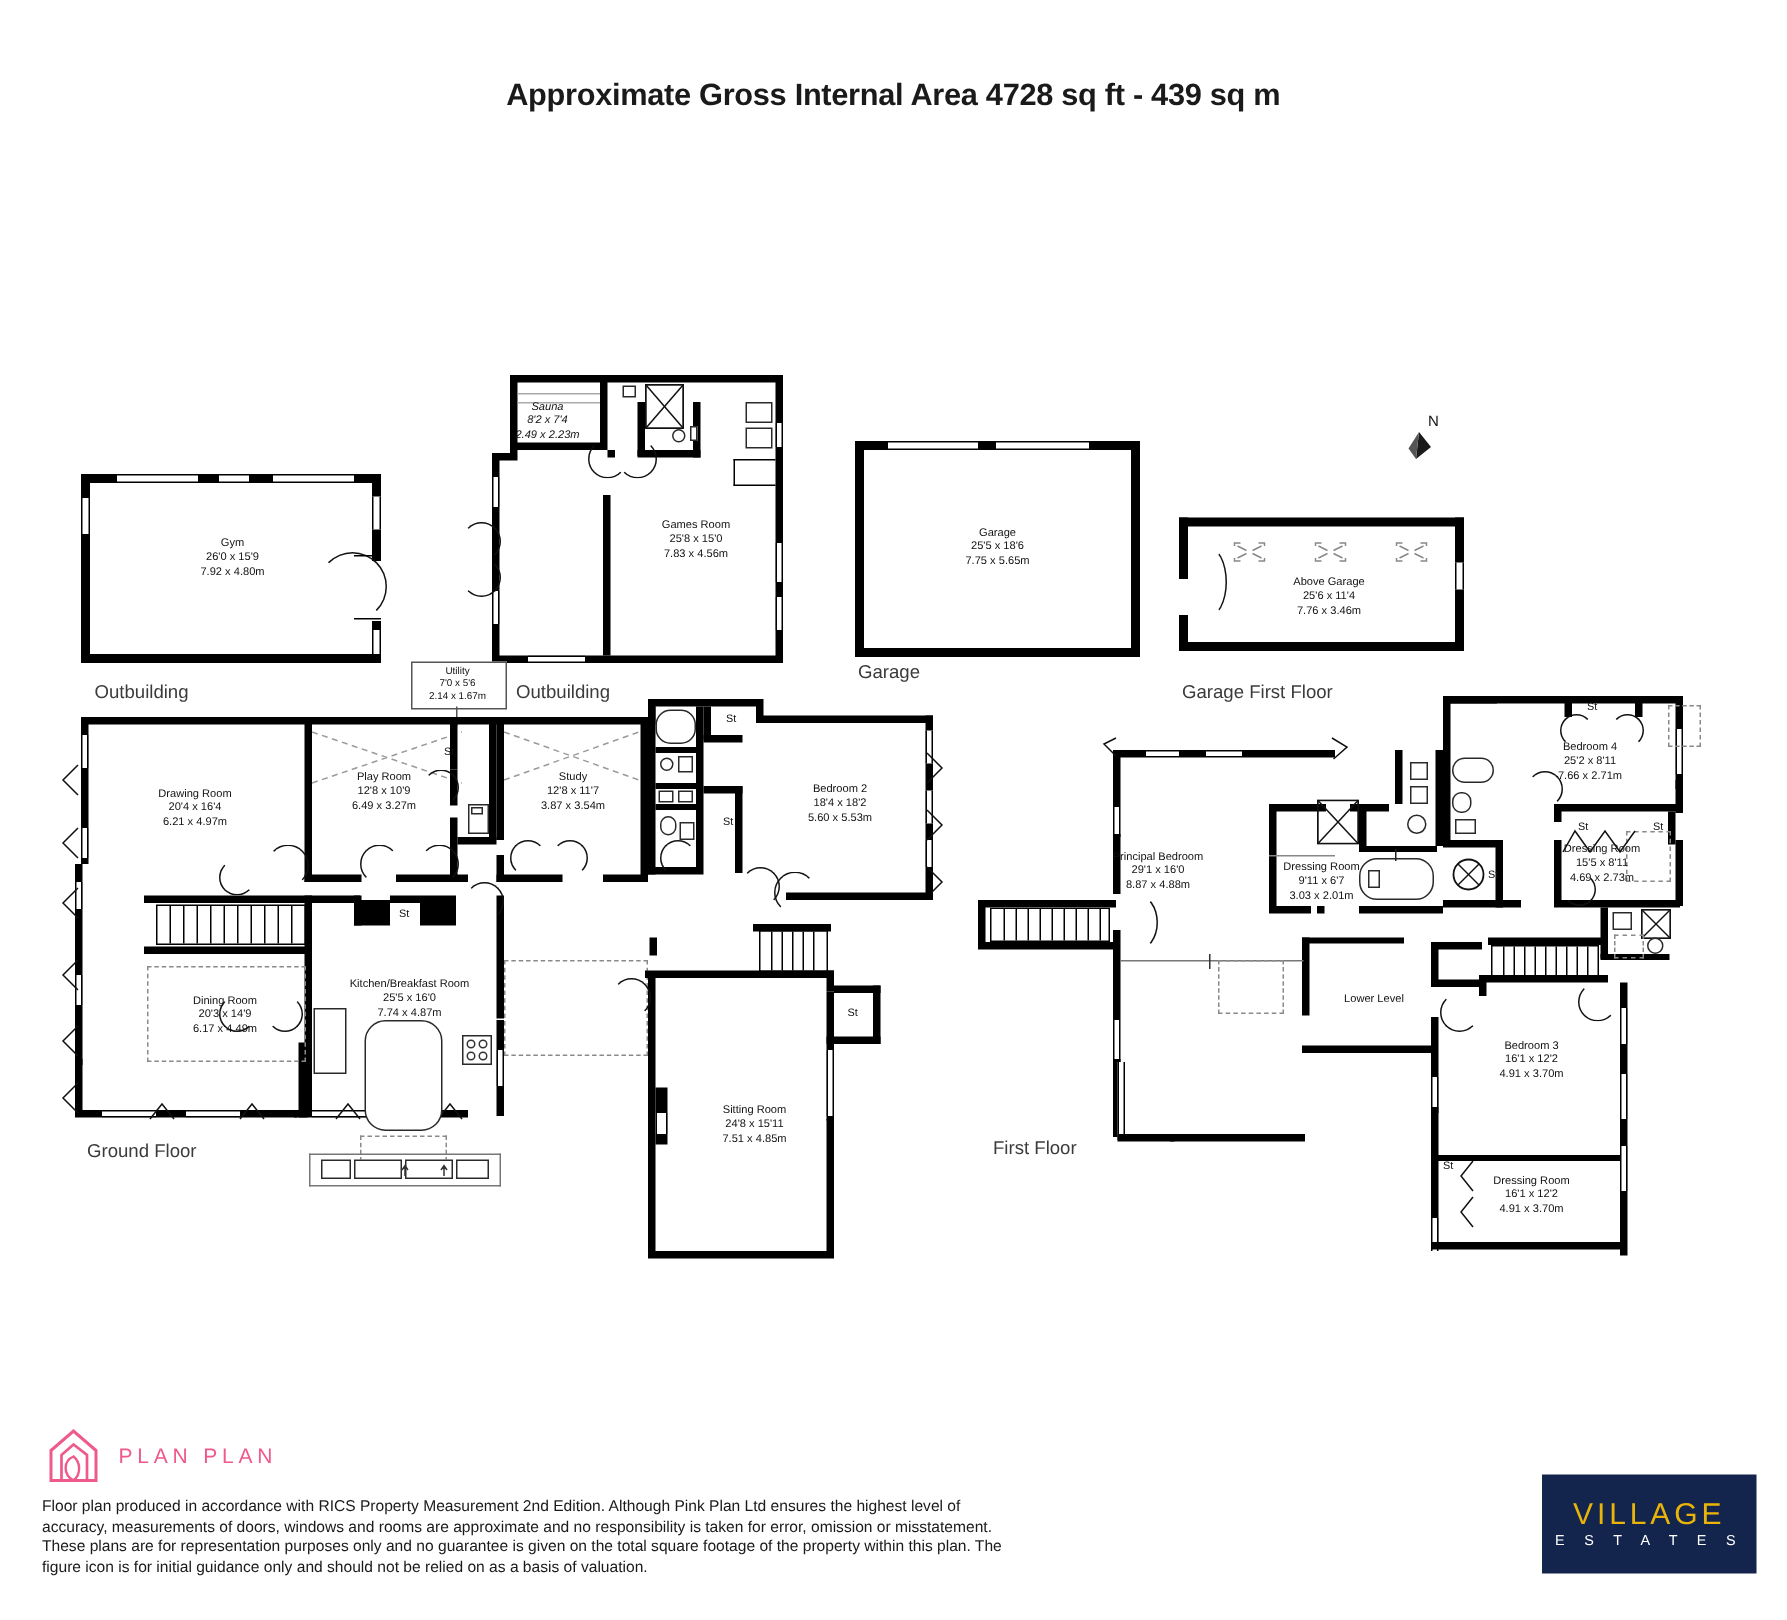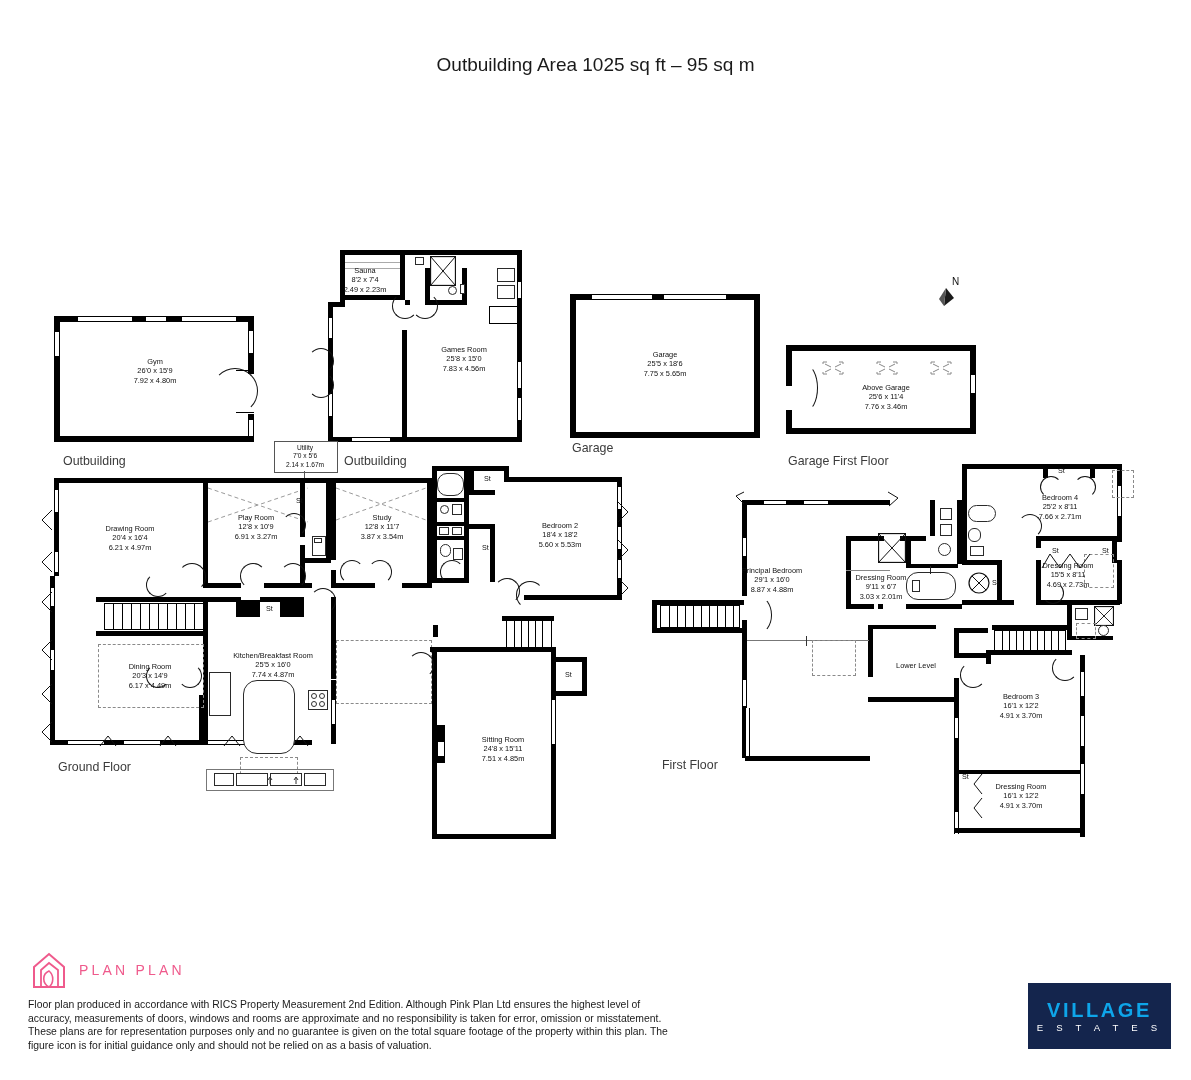--- a/index.html
+++ b/index.html
@@ -37,30 +37,30 @@
 
   
   .north{position:absolute;}
   .north .nl{position:absolute;font-size:10px;color:#111;}
 
   
   .pink-wrap{position:absolute;left:30px;top:950px;display:flex;align-items:center;gap:11px;}
   .pink-text{font-size:14px;letter-spacing:3.2px;color:#ef5a8c;font-weight:500;}
   .disclaim{position:absolute;left:28px;top:998px;width:650px;font-size:10.4px;line-height:13.6px;color:#1a1a1a;}
   .ve-logo{position:absolute;left:1028px;top:983px;width:143px;height:66px;background:#14254d;display:flex;flex-direction:column;align-items:center;justify-content:center;gap:3px;}
-  .ve-a{font-size:20px;font-weight:bold;color:#0ea5e9;letter-spacing:2.6px;line-height:20px;}
+  .ve-a{font-size:20px;font-weight:normal;color:#eab308;letter-spacing:2.6px;line-height:20px;}
   .ve-b{font-size:9.6px;color:#ffffff;letter-spacing:5.2px;line-height:10px;}
 </style>
 </head>
 <body>
 
 <div class="page">
 
   <div class="header">
-    <div class="h-l3">Outbuilding Area 1025 sq ft – 95 sq m</div>
+    <div class="h-l1">Approximate Gross Internal Area 4728 sq ft - 439 sq m</div>
   </div>
 
   <div>
     <div class="w" style="left:54px;top:316px;width:200px;height:6px;"></div>
     <div class="winh" style="left:78px;top:316px;width:54px;height:6px;"></div>
     <div class="winh" style="left:146px;top:316px;width:20px;height:6px;"></div>
     <div class="winh" style="left:182px;top:316px;width:54px;height:6px;"></div>
     <div class="w" style="left:248px;top:316px;width:6px;height:56px;"></div>
     <div class="winv" style="left:248px;top:331px;width:6px;height:22px;"></div>
     <div class="w" style="left:248px;top:366px;width:6px;height:8px;"></div>
@@ -119,21 +119,21 @@
     <div class="fix" style="left:497px;top:285px;width:18px;height:14px;"></div>
     <div class="thin" style="left:489px;top:306px;width:28px;height:1px;"></div>
     <div class="thin" style="left:489px;top:306px;width:1px;height:18px;"></div>
     <div class="thin" style="left:489px;top:323px;width:28px;height:1px;"></div>
 
     <div class="arc" style="left:392px;top:293px;width:24px;height:24px;border-color:#111;border-right-color:transparent;border-top-color:transparent;"></div>
     <div class="arc" style="left:412px;top:293px;width:24px;height:24px;border-color:#111;border-left-color:transparent;border-top-color:transparent;"></div>
     <div class="arc" style="left:308px;top:348px;width:24px;height:24px;border-color:#111;border-left-color:transparent;border-bottom-color:transparent;"></div>
     <div class="arc" style="left:308px;top:372px;width:24px;height:24px;border-color:#111;border-left-color:transparent;border-top-color:transparent;"></div>
 
-    <div class="lbl" style="left:330px;top:266px;width:70px;">
+    <div class="lbl" style="left:330px;top:266px;width:70px;font-style:italic;">
       <span class="n">Sauna</span>
       <span class="d">8'2 x 7'4</span>
       <span class="d">2.49 x 2.23m</span>
     </div>
     <div class="lbl" style="left:412px;top:345px;width:104px;">
       <span class="n">Games Room</span>
       <span class="d">25'8 x 15'0</span>
       <span class="d">7.83 x 4.56m</span>
     </div>
   </div>
@@ -385,21 +385,21 @@
     <div class="arc" style="left:516px;top:581px;width:26px;height:26px;border-color:#111;border-right-color:transparent;border-bottom-color:transparent;"></div>
 
     <div class="lbl" style="left:78px;top:524px;width:104px;">
       <span class="n">Drawing Room</span>
       <span class="d">20'4 x 16'4</span>
       <span class="d">6.21 x 4.97m</span>
     </div>
     <div class="lbl" style="left:208px;top:513px;width:96px;">
       <span class="n">Play Room</span>
       <span class="d">12'8 x 10'9</span>
-      <span class="d">6.91 x 3.27m</span>
+      <span class="d">6.49 x 3.27m</span>
     </div>
     <div class="lbl" style="left:336px;top:513px;width:92px;text-align:center;">
       <span class="n">Study</span>
       <span class="d">12'8 x 11'7</span>
       <span class="d">3.87 x 3.54m</span>
     </div>
     <div class="lbl" style="left:508px;top:521px;width:104px;">
       <span class="n">Bedroom 2</span>
       <span class="d">18'4 x 18'2</span>
       <span class="d">5.60 x 5.53m</span>

